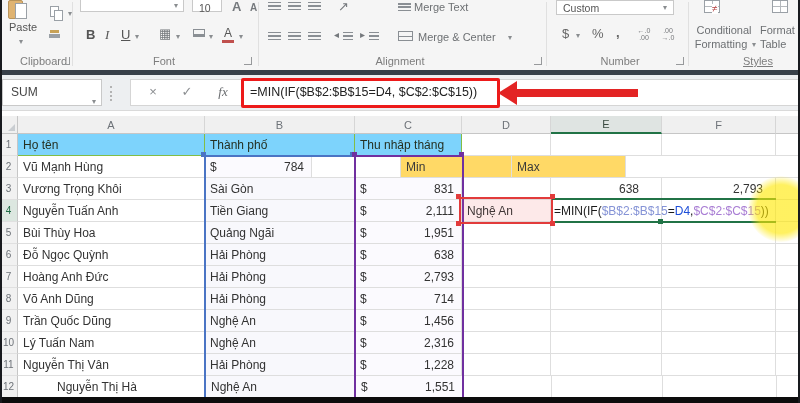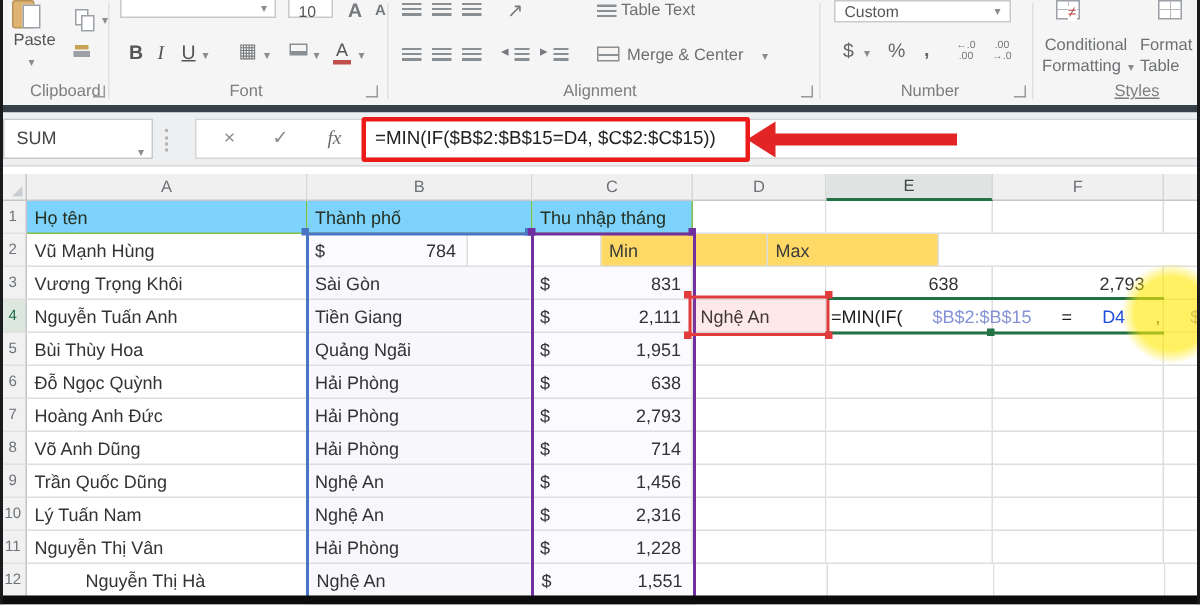--- a/index.html
+++ b/index.html
@@ -119,21 +119,21 @@
     <span class="caret" style="left:239px;top:33px;">▾</span>
     <div class="glabel" style="left:80px;top:55px;width:168px;">Font</div>
     <span class="launch" style="left:244px;top:57px;"></span>
     <div class="sep" style="left:258px;"></div>
 
     <span class="lines" style="left:268px;top:2px;"></span>
     <span class="lines" style="left:288px;top:2px;"></span>
     <span class="lines" style="left:308px;top:2px;"></span>
     <span class="ric" style="left:338px;top:0;">↗</span>
     <span class="lines" style="left:398px;top:3px;"></span>
-    <div class="glabel" style="left:414px;top:1px;width:70px;text-align:left;color:#6d7073;">Table Text</div>
+    <div class="glabel" style="left:414px;top:1px;width:70px;text-align:left;color:#6d7073;">Merge Text</div>
     <span class="lines" style="left:268px;top:32px;"></span>
     <span class="lines" style="left:288px;top:32px;"></span>
     <span class="lines" style="left:308px;top:32px;"></span>
     <span class="ric" style="left:334px;top:30px;font-size:10px;">◂</span>
     <span class="lines" style="left:343px;top:32px;width:10px;"></span>
     <span class="ric" style="left:360px;top:30px;font-size:10px;">▸</span>
     <span class="lines" style="left:369px;top:32px;width:10px;"></span>
     <span class="mergebox" style="left:398px;top:31px;"></span>
     <div class="glabel" style="left:418px;top:31px;width:92px;text-align:left;color:#6d7073;">Merge &amp; Center</div>
     <span class="caret" style="left:508px;top:34px;">▾</span>
@@ -233,21 +233,21 @@
         </div>
         <div class="xrow">
           <div class="gut sel">4</div>
           <div class="cell" style="width: 187px;">Nguyễn Tuấn Anh</div>
           <div class="cell tintb" style="width: 150px;">Tiền Giang</div>
           <div class="cell money" style="width: 107px;">
             <span>$</span>
             <span>2,111</span>
           </div>
           <div class="cell d4" style="width: 89px;">Nghệ An</div>
-          <div class="cell fcell" style="width: 111px; gap: 20px;">
+          <div class="cell fcell" style="width: 111px;">
             <span class="c-default">=MIN(IF(</span>
             <span class="c-blue">$B$2:$B$15</span>
             <span class="c-default">=</span>
             <span class="c-red">D4</span>
             <span class="c-default">, </span>
             <span class="c-purple">$C$2:$C$15</span>
             <span class="c-default">))</span>
           </div>
           <div class="cell" style="width: 114px;"></div>
           <div class="cell fillx"></div>

